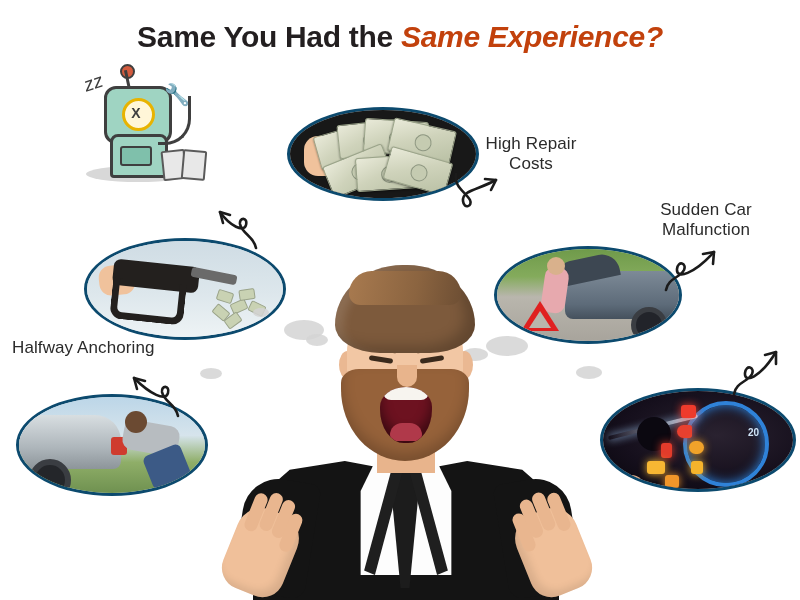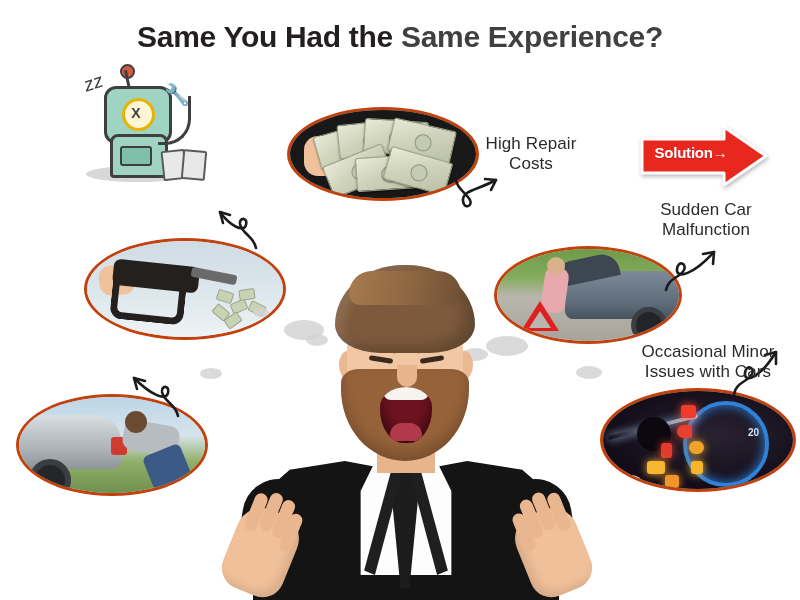--- a/index.html
+++ b/index.html
@@ -14,40 +14,40 @@
 
   
   .title{
     position:absolute;left:0;top:20px;width:800px;
     text-align:center;
     font-size:30px;font-weight:bold;
     letter-spacing:-0.3px;
     color:#231f20;
     white-space:nowrap;
   }
-  .title .accent{color:#404040;}
+  .title .accent{color:#c2410c;font-style:italic;}
 
   
   .label{
     position:absolute;
     color:#2b2b2b;
     font-size:17px;
     line-height:20px;
     font-weight:400;
     white-space:pre-line;
     letter-spacing:0.1px;
   }
   .label.center{text-align:center;}
   .label.left{text-align:left;}
 
   
   .oval{
     position:absolute;
     border-radius:50%;
-    border:3px solid #c2410c;
+    border:3px solid #0c4a6e;
     box-shadow:0 0 0 2px #ffffff;
     overflow:hidden;
     background:#dfe6ea;
   }
 
   
   .dot{
     position:absolute;
     background:#d3d3d3;
     border-radius:50%;
@@ -404,24 +404,17 @@
     </svg>
   </div>
 
 
   <div class="label center" style="left:626px;top:200px;width:160px;">Sudden Car
 Malfunction</div>
 
   <div class="label center" style="left:466px;top:134px;width:130px;">High Repair
 Costs</div>
 
-
-  <div class="label center" style="left:620px;top:342px;width:176px;">Occasional Minor
-Issues with Cars</div>
-
-  <div class="solution" style="left:640px;top:125px;">
-    <svg viewBox="0 0 128 62" preserveAspectRatio="none">
-      <path d="M2 14 L84 14 L84 2 L126 31 L84 60 L84 48 L2 48 Z" fill="#e8271f" stroke="#ffffff" stroke-width="3" stroke-linejoin="round"></path>
-    </svg>
-    <div class="sol-text">Solution→</div>
-  </div>
+  <div class="label left" style="left:12px;top:338px;width:220px;">Halfway Anchoring</div>
+
+
 
 </div>
 
 </body></html>

